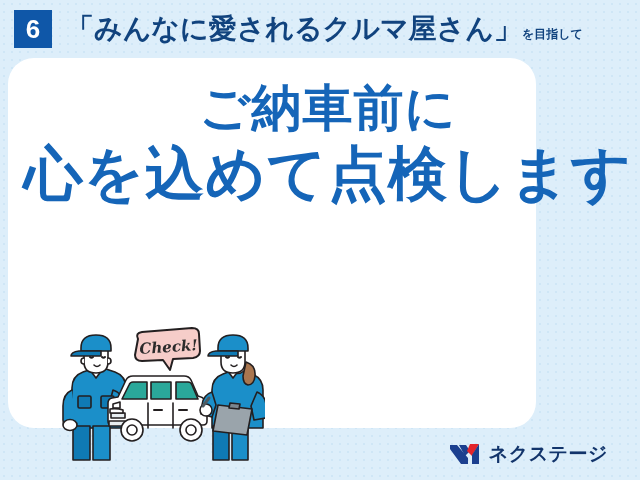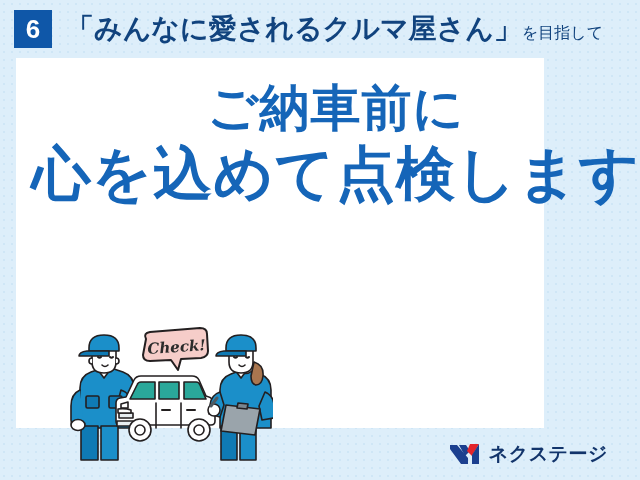--- a/index.html
+++ b/index.html
@@ -51,32 +51,33 @@
     white-space: nowrap;
     display: flex;
     align-items: baseline;
   }
   #header-main {
     font-size: 28px;
     font-weight: bold;
     letter-spacing: 0px;
   }
   #header-sub {
-    font-size: 16px;
-    font-weight: normal;
+    font-size: 12px;
+    font-weight: bold;
     letter-spacing: 0px;
   }
 
   
   #panel {
     position: absolute;
-    left: 16px; top: 58px;
+    left: 8px; top: 58px;
     width: 528px;
     height: 370px;
     background: #ffffff;
+    border-radius: 26px;
   }
 
   
   #headline {
     position: absolute;
     left: 0; top: 22px;
     width: 640px;
     text-align: center;
     color: #1565b8;
     font-weight: bold;

